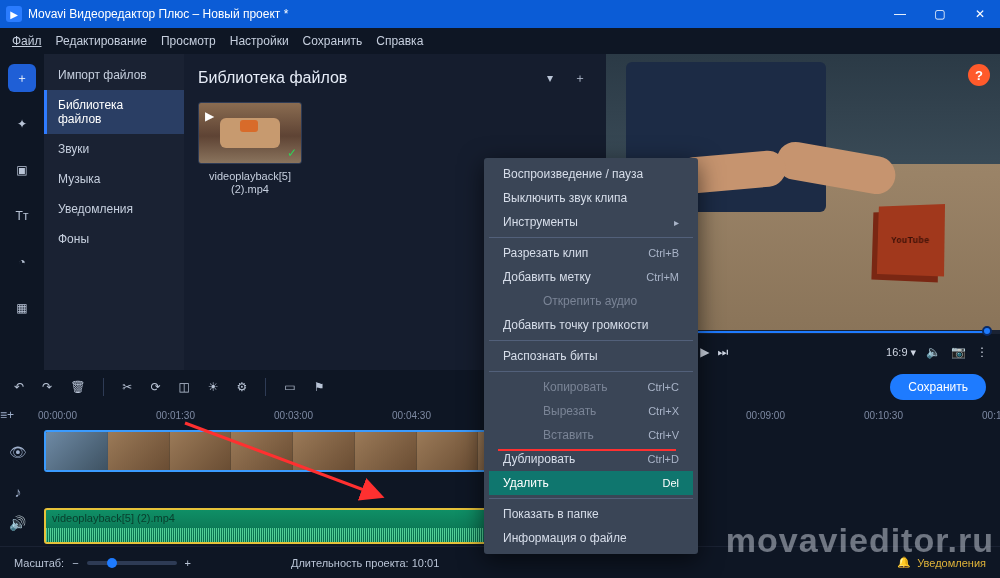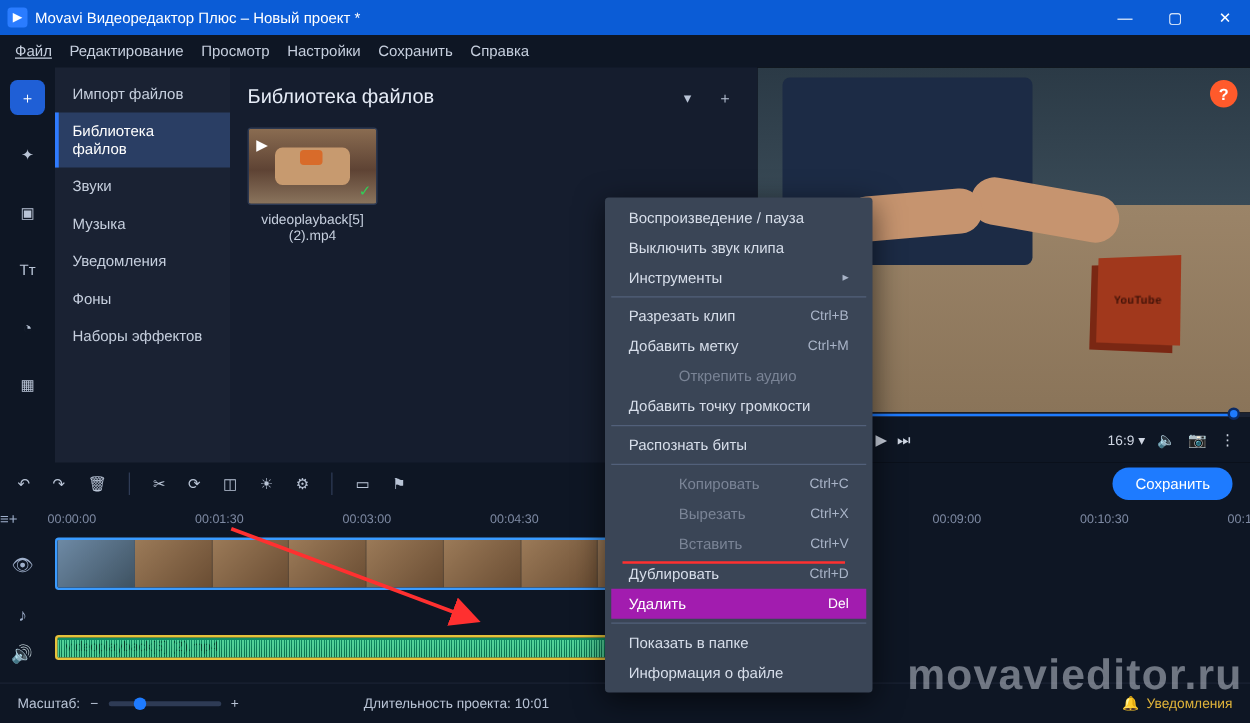--- a/index.html
+++ b/index.html
@@ -53,33 +53,33 @@
   .ruler { height: 22px; display: flex; align-items: center; padding: 0 0 0 36px; gap: 0; color: #7e8aa3; font-size: 10px; background:#0e1624;}
   .ruler span { width: 118px; display:inline-block;padding-left:24px;}
   .addrow { width:30px; display:flex; align-items:center; justify-content:center; color:#9fb0cc;}
   .tracks { flex: 1; display: flex; flex-direction: column; padding-bottom: 6px;}
   .trk { display: flex; align-items: stretch; }
   .trk .head { width: 36px; display: flex; align-items: center; justify-content: center; color: #9fb0cc; font-size: 14px; }
   .trk .lane { flex: 1; position: relative; }
   .vclip { position: absolute; left: 8px; top: 4px; height: 42px; width: 560px; border: 2px solid #3a9bff; border-radius: 3px; overflow: hidden; display: flex; }
   .vclip .fr { flex:1; background: linear-gradient(135deg,#6e8aa5,#3e5262); border-right:1px solid rgba(0,0,0,.3);}
   .vclip .fr:nth-child(n+2){ background: linear-gradient(135deg,#9b7a58,#6a4d33);}
-  .aclip { position: absolute; left: 8px; top: 2px; height: 20px; width: 560px; background: linear-gradient(180deg,#0f8f66,#0a6b4c); border: 2px solid #e6c23a; border-radius: 3px; overflow: hidden; }
+  .aclip { position: absolute; left: 8px; top: 2px; height: 36px; width: 560px; background: linear-gradient(180deg,#0f8f66,#0a6b4c); border: 2px solid #e6c23a; border-radius: 3px; overflow: hidden; }
   .aclip .label { position: absolute; left: 6px; top: 2px; font-size: 11px; color: #083d2c; font-weight:500;}
   .aclip .wave { position:absolute; left:0; right:0; bottom:0; height:14px; background: repeating-linear-gradient(90deg,#5fe0a3 0 1px, transparent 1px 2px); opacity:.85;}
   .footer { height: 32px; display: flex; align-items: center; padding: 0 14px; font-size: 11px; color: #b9c4d6; gap: 8px; border-top:1px solid #1a2233;}
   .footer .slider { width: 90px; height: 4px; background: #2e3b55; border-radius: 2px; position: relative; }
   .footer .slider .k { position:absolute; left:20px; top:-3px; width:10px; height:10px; background:#1e7bff; border-radius:50%;}
   .footer .dur { margin-left: 92px;}
   .footer .notif { margin-left:auto; display:flex; align-items:center; gap:6px; color:#e0b43a;}
   
   .ctx { position: absolute; left: 484px; top: 158px; width: 214px; background: #3a4556; border-radius: 3px; box-shadow: 0 6px 24px rgba(0,0,0,.6); padding: 4px 5px; z-index: 50; font-size: 12px; color: #d7deea;}
   .ctx .row { display: flex; align-items: center; padding: 5px 14px; justify-content: space-between; }
   .ctx .row.dis { color: #7a8496; margin-left: 40px; }
-  .ctx .row.hov { background: #a21caf; color: #fff; }
+  .ctx .row.hov { background: #0f766e; color: #fff; }
   .ctx .sep { height: 1px; background: #52607a; margin: 3px 0; }
   .ctx .sc { font-size: 11px; color: #a9b4c8; }
   .ctx .row.hov .sc { color: #fff; }
   .ctx .chev { font-size: 10px; color:#a9b4c8;}
   .del-underline { position:absolute; left:498px; top:449px; width:178px; height:2px; background:#ff3030; z-index:60;}
   .arrow { position:absolute; left:180px; top:418px; width:220px; height:90px; z-index:40; pointer-events:none;}
   .watermark { position:absolute; right:6px; bottom:18px; font-size:34px; color:rgba(230,236,247,.45); letter-spacing:1px; z-index:80; font-weight:700;}
 </style>
 </head>
 <body>
@@ -114,21 +114,20 @@
     <div class="ricon">▦</div>
   </div>
 
   <div class="sidenav">
     <div>Импорт файлов</div>
     <div class="sel">Библиотека файлов</div>
     <div>Звуки</div>
     <div>Музыка</div>
     <div>Уведомления</div>
     <div>Фоны</div>
-    <div>Наборы эффектов</div>
   </div>
 
   <div class="library">
     <div class="libhead">
       <h2>Библиотека файлов</h2>
       <div class="spacer"></div>
       <div class="hicon">▾</div>
       <div class="hicon">＋</div>
     </div>
     <div class="thumb">

